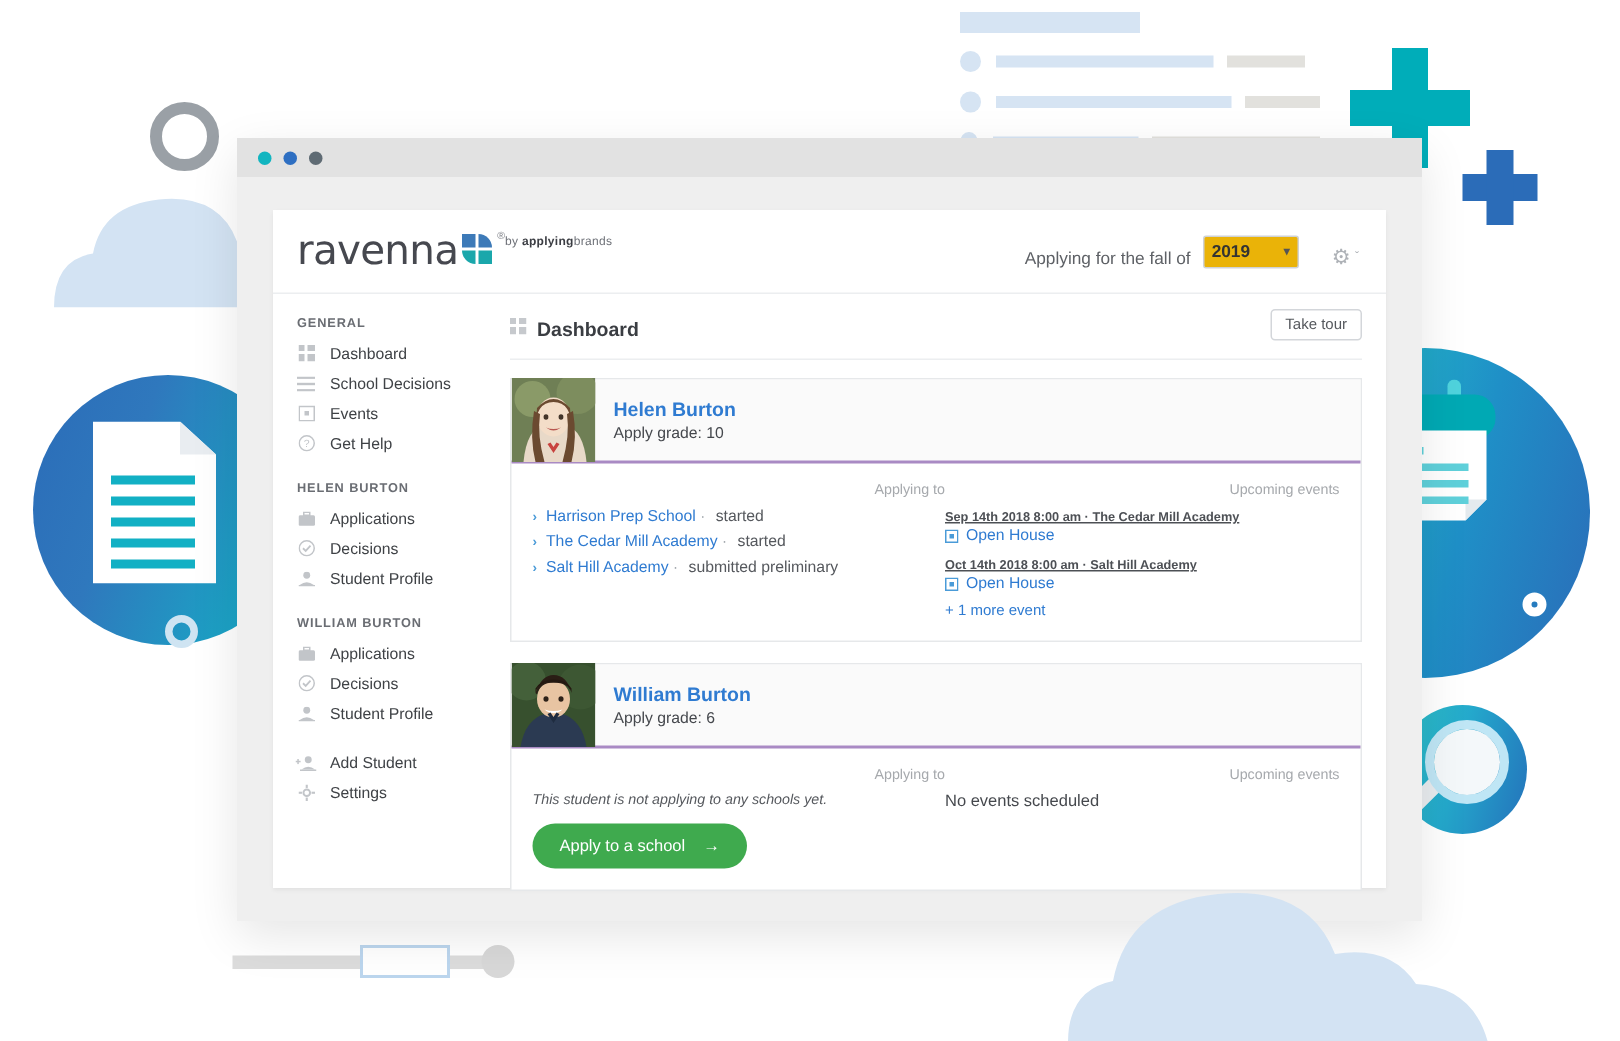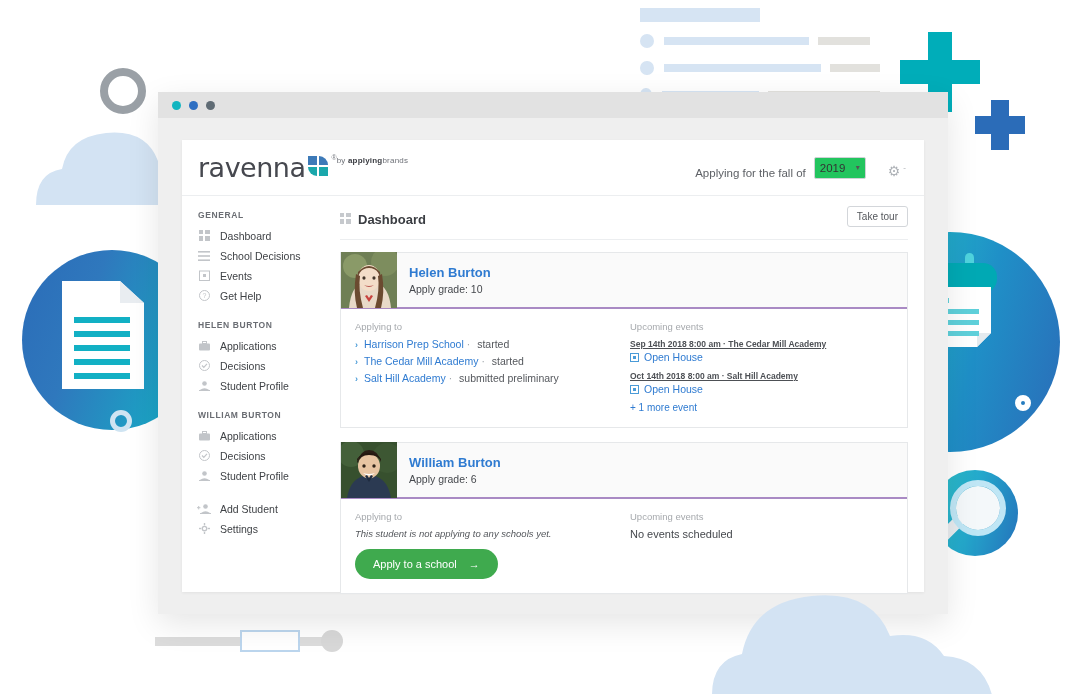--- a/index.html
+++ b/index.html
@@ -110,22 +110,22 @@
   .lm3 { left:0; top:11px; background:#1aa7ab; border-radius: 0 0 0 9px; }
   .lm4 { left:11px; top:11px; background:#1aa7ab; }
   .logo-reg { font-size: 7px; color:#7a7d84; margin-left:2px; }
   .logo-sub { font-size: 8px; color:#6d7077; letter-spacing:0.2px; margin-top: 2px; }
   .logo-sub b { color:#3b3d43; }
 
   .header-right { display:flex; align-items:flex-end; }
   .fall-label { font-size: 11.5px; color:#5e6166; margin-right: 8px; }
   .year-select {
     display:flex; align-items:center; justify-content:space-between;
-    width: 52px; height: 22px; border:1px solid #cfd2d6; background:#22c55e;
-    border-radius:2px; padding: 0 5px; font-size: 11.5px; color:#333; font-weight:normal;
+    width: 64px; height: 22px; border:1px solid #cfd2d6; background:#eab308;
+    border-radius:2px; padding: 0 5px; font-size: 11.5px; color:#333; font-weight:bold;
   }
   .caret { font-size: 8px; color:#555; }
   .gear-wrap { display:flex; align-items:center; margin-left: 22px; color:#aeb2b7; }
   .gear-ic { font-size: 14px; }
   .gear-caret { font-size: 8px; margin-left: 3px; }
 
   
   .app-body { flex:1; display:flex; min-height:0; }
   .sidebar { width: 150px; padding: 14px 0 0 14px; flex:none; }
   .nav-group-title {
@@ -156,21 +156,21 @@
   }
   .avatar { width: 56px; height: 56px; flex:none; overflow:hidden; }
   .avatar svg { display:block; }
   .card-head-txt { padding-left: 12px; }
   .stu-name { font-size: 13px; color:#2f7bd1; font-weight:bold; line-height:17px; }
   .stu-grade { font-size: 10.5px; color:#45484d; line-height:15px; margin-top:1px; }
 
   .card-body { display:flex; padding: 12px 14px 14px 14px; }
   .col-left { width: 275px; flex:none; }
   .col-right { flex:1; }
-  .col-title { font-size: 9.5px; color:#a6a9ad; margin-bottom: 6px; }
+  .col-title { font-size: 9.5px; color:#a6a9ad; margin-bottom: 6px; text-align: right; }
 
   .apply-row { display:flex; align-items:baseline; margin-bottom: 5px; }
   .chev { color:#4a9bd8; font-size: 9px; margin-right: 6px; font-weight:bold; }
   .school-link { font-size: 10.5px; color:#2f7bd1; }
   .school-status { font-size: 10.5px; color:#55585d; margin-left: 4px; }
   .sep { color:#9aa0a6; margin: 0 3px; font-size:10px; }
 
   .event { margin-bottom: 7px; }
   .event-meta { font-size: 8.5px; color:#4d5055; font-weight:bold; line-height: 12px; text-decoration: underline; }
   .event-name { display:flex; align-items:center; font-size: 10.5px; color:#2f7bd1; margin-top:1px; }

